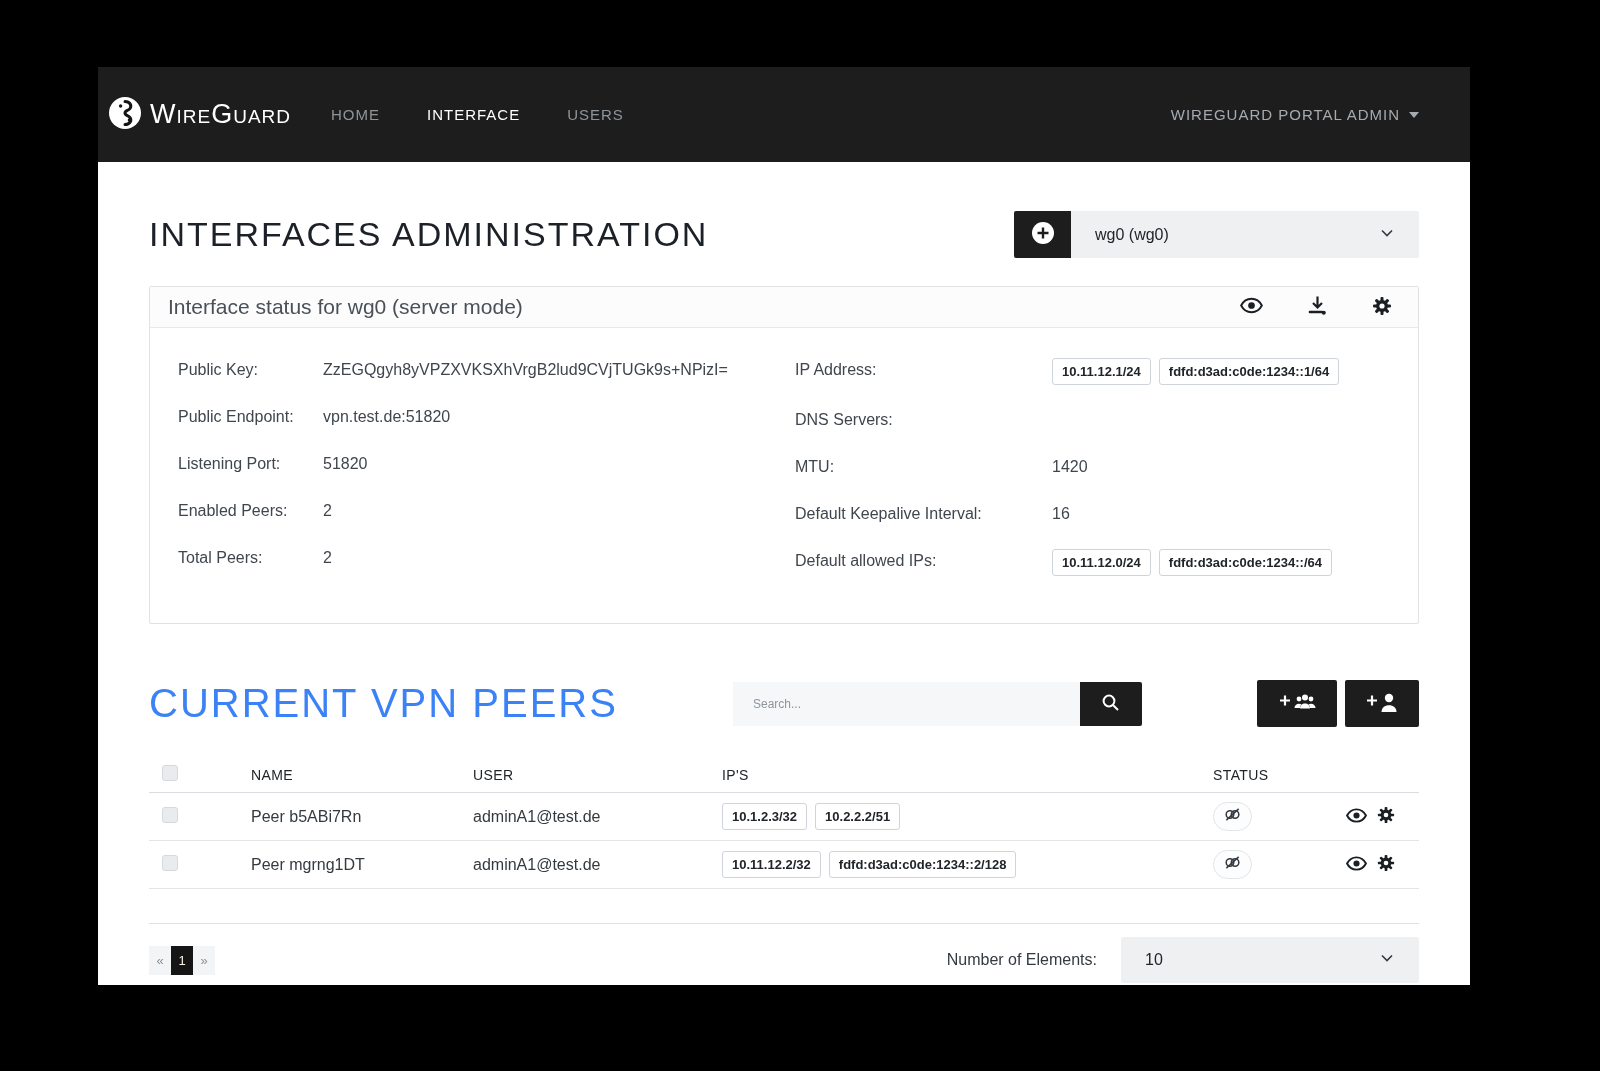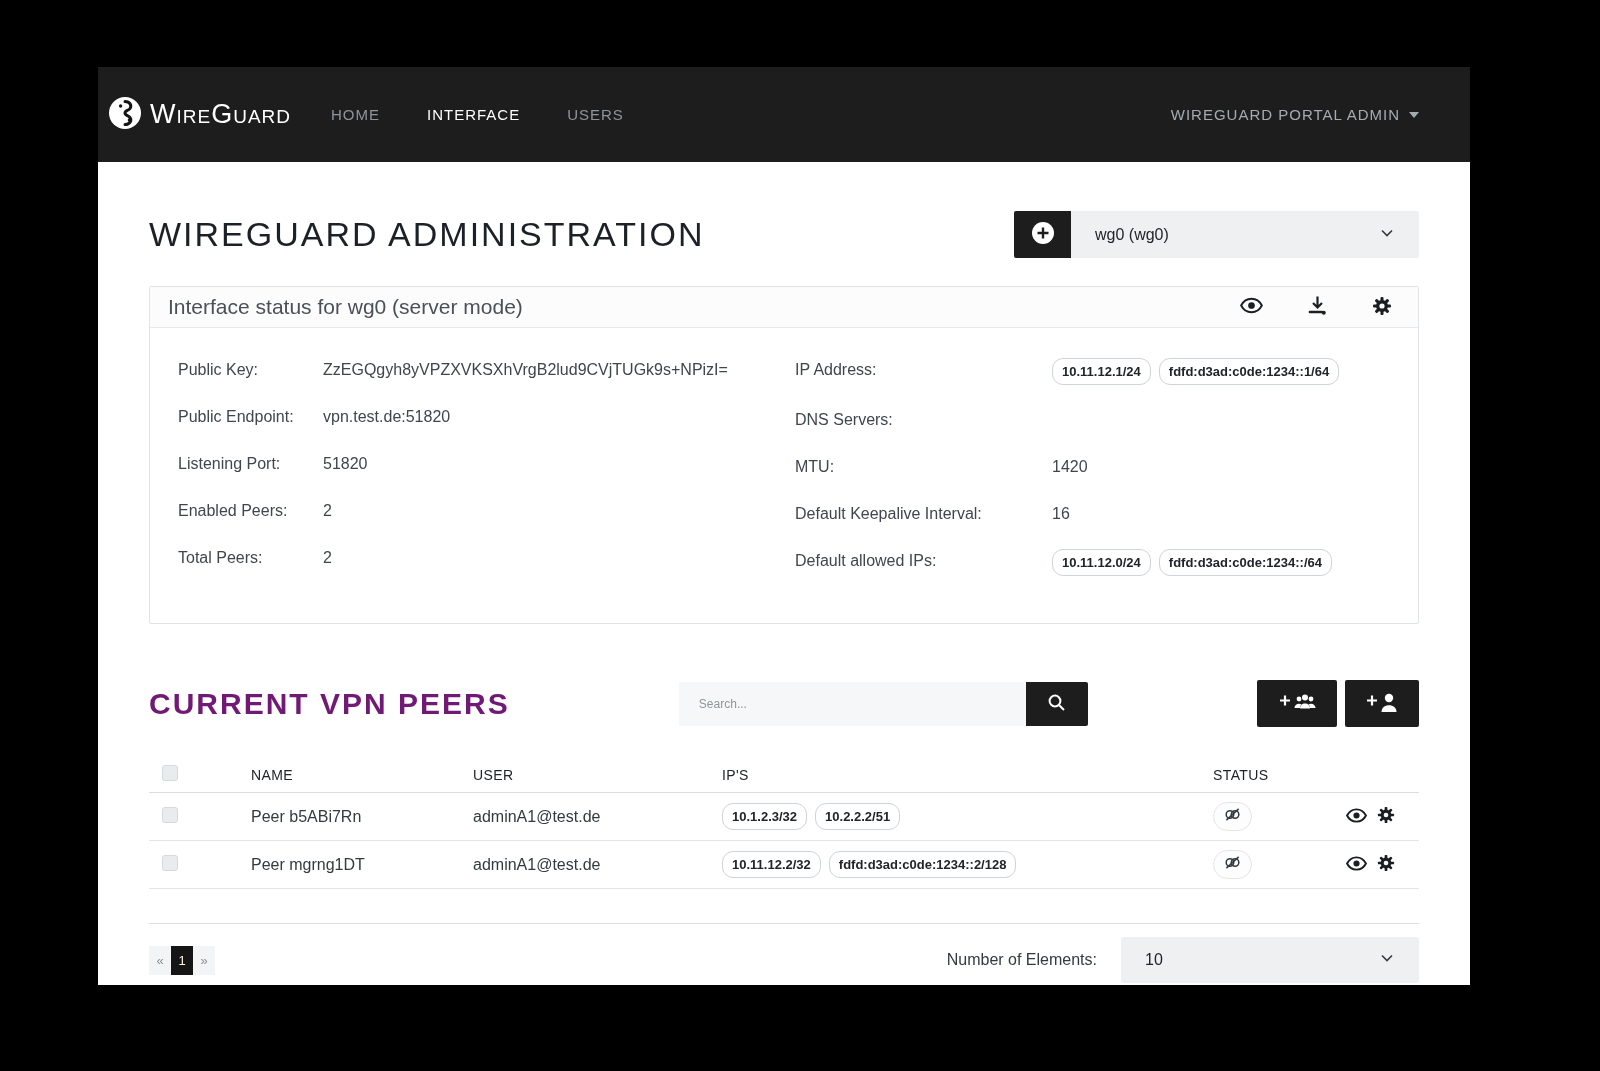--- a/index.html
+++ b/index.html
@@ -15,39 +15,39 @@
   .nav-links { display:flex; gap:47px; }
   .nav-link { color:#8f9499; font-size:15px; letter-spacing:1px; text-decoration:none; cursor:pointer; }
   .nav-link.active { color:#fff; }
   .user-menu { margin-left:auto; color:#a6abb0; font-size:15px; letter-spacing:1px; display:flex; align-items:center; gap:9px; cursor:pointer; }
   .caret-down { width:0; height:0; border-left:5px solid transparent; border-right:5px solid transparent; border-top:6px solid #a6abb0; }
 
   
   main { padding:0 51px; flex:1; }
   .page-head { margin-top:49px; display:flex; justify-content:space-between; align-items:center; }
   h1 { font-size:34px; font-weight:500; letter-spacing:2px; color:#1c2128; }
-  h2 { font-size:30px; font-weight:700; letter-spacing:2px; color:#701a75; }
+  h2 { font-size:40px; font-weight:400; letter-spacing:2px; color:#3b82f6; }
   .head-controls { display:flex; }
   .btn-dark { background:#1d1d1d; border:none; color:#fff; display:inline-flex; align-items:center; justify-content:center; cursor:pointer; border-radius:2px; }
   .btn-add-if { width:57px; height:47px; border-radius:2px 0 0 2px; }
   .select { background:#eef0f2; height:47px; display:flex; align-items:center; padding:0 24px; font-size:16px; color:#212529; cursor:pointer; border-radius:0 2px 2px 0; }
   .if-select { width:348px; }
   .select .sel-label { flex:1; }
 
   
   .card { margin-top:28px; border:1px solid #dfe3e6; border-radius:2px; }
   .card-header { height:41px; background:#fcfcfd; border-bottom:1px solid #e6e9ec; display:flex; align-items:center; padding:0 26px 0 18px; font-size:21px; color:#495057; }
   .card-icons { margin-left:auto; display:flex; gap:44px; align-items:center; }
   .icon-btn { background:none; border:none; padding:0; cursor:pointer; display:inline-flex; align-items:center; }
   .card-body { padding:30px 28px 24px 28px; display:grid; grid-template-columns:1fr 1fr; column-gap:22px; }
   .kv { display:grid; margin-bottom:23px; font-size:16px; line-height:24px; color:#40464e; }
   .col-left .kv { grid-template-columns:145px 1fr; }
   .col-right .kv { grid-template-columns:257px 1fr; }
   .badges { display:flex; gap:8px; align-items:flex-start; }
-  .badge { background:#fff; border:1px solid #ced4da; border-radius:11px; padding:4px 9px; font-size:13px; font-weight:700; color:#212529; white-space:nowrap; line-height:17px; }
+  .badge { background:#fff; border:1px solid #ced4da; border-radius:3px; padding:4px 9px; font-size:13px; font-weight:700; color:#212529; white-space:nowrap; line-height:17px; }
 
   
   .peers-head { margin-top:56px; display:flex; align-items:center; justify-content:space-between; }
   .search-group { display:flex; }
   .search-input { width:347px; height:44px; background:#f6f7f8; border:none; outline:none; padding:0 20px; font-size:12px; color:#343a40; font-family:"Liberation Sans",sans-serif; }
   .search-input::placeholder { color:#8d959d; }
   .search-btn { width:62px; height:44px; border-radius:0 2px 2px 0; }
   .peer-actions { display:flex; gap:8px; }
   .btn-add-users { width:80px; height:47px; }
   .btn-add-user { width:74px; height:47px; }
@@ -98,21 +98,21 @@
       </div>
       <div class="user-menu">
         <span>WIREGUARD PORTAL ADMIN</span>
         <span class="caret-down"></span>
       </div>
     </nav>
 
     <main>
 
       <div class="page-head">
-        <h1>WIREGUARD ADMINISTRATION</h1>
+        <h1>INTERFACES ADMINISTRATION</h1>
         <div class="head-controls">
           <button class="btn-dark btn-add-if">
             <span>
               <svg width="24" height="24" viewBox="0 0 24 24">
                 <circle cx="12" cy="12" r="11" fill="#fff"></circle>
                 <path d="M12 6.5v11M6.5 12h11" stroke="#1d1d1d" stroke-width="2.4"></path>
               </svg>
             </span>
           </button>
           <div class="select if-select">

